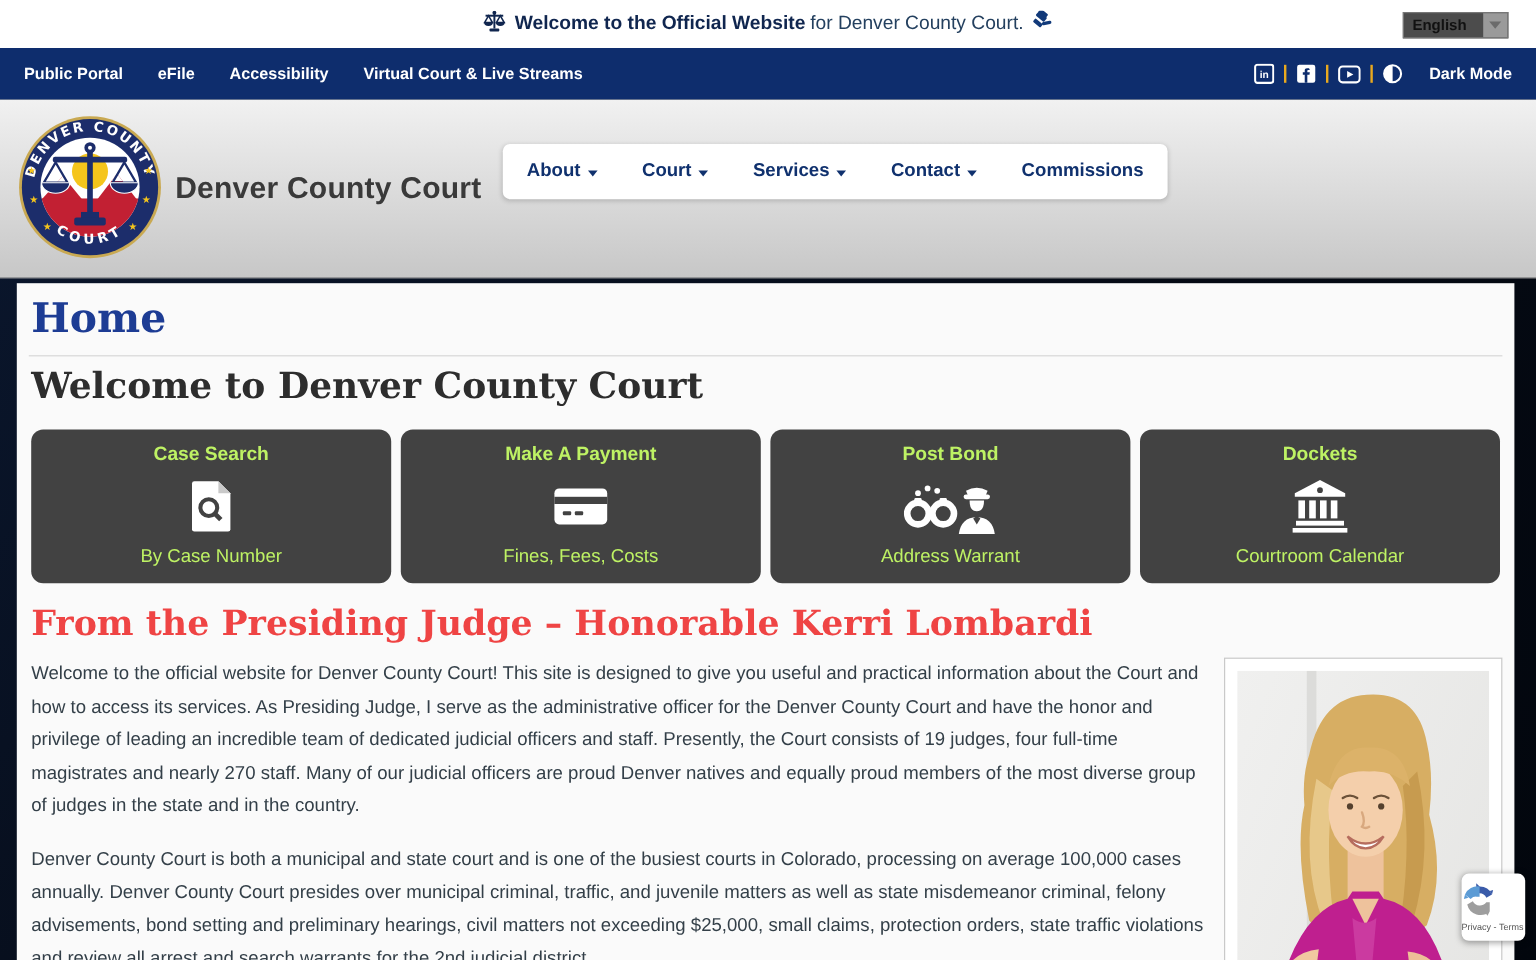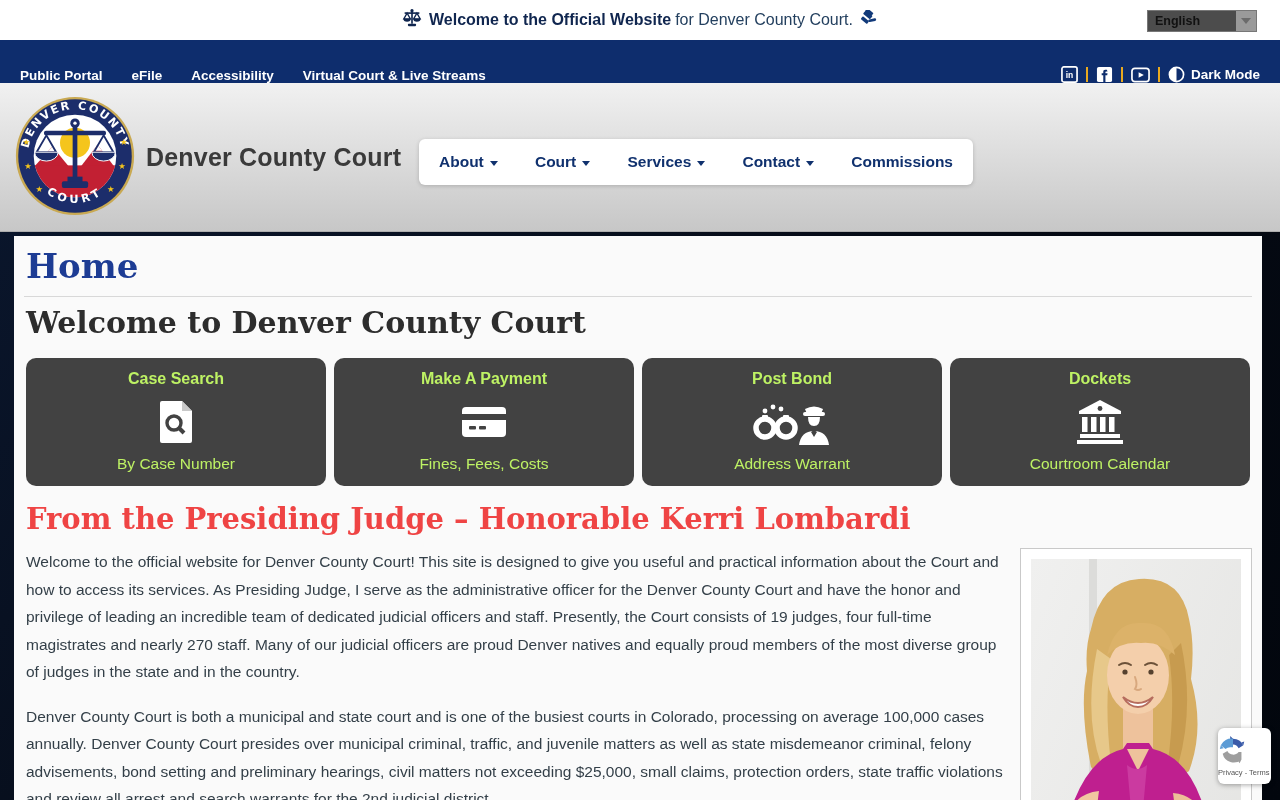--- a/index.html
+++ b/index.html
@@ -8,42 +8,42 @@
     width:1280px; height:800px; overflow:hidden; position:relative;
     font-family:"Liberation Sans", sans-serif;
     background:linear-gradient(135deg,#0b1830 0%,#050a14 60%,#02060d 100%);
   }
 
   
   .topbar { height:40px; background:#ffffff; display:flex; align-items:center; justify-content:center; position:relative; }
   .topbar-msg { display:flex; align-items:center; font-size:16px; color:#12305e; }
   .topbar-msg .bold { font-weight:700; color:#10264f; margin:0 4px 0 7px; }
   .topbar-msg .rest { color:#24405f; }
-  .lang-select { position:absolute; right:23px; top:10px; width:110px; height:22px; background:#4c4c4c;
+  .lang-select { position:absolute; right:23px; top:10px; width:88px; height:22px; background:#4c4c4c;
     border:1px solid #777; display:flex; align-items:center; cursor:pointer; }
   .lang-select .lbl { flex:1; font-size:12.5px; font-weight:700; color:#111; padding-left:7px; }
   .lang-select .arrow-box { width:20px; height:20px; background:#9a9a9a; display:flex; align-items:center; justify-content:center; }
   .lang-select .arrow-box i { width:0; height:0; border-left:5px solid transparent; border-right:5px solid transparent; border-top:6px solid #6b6b6b; }
 
   
-  .utilbar { height:43px; background:#0e2d6d; display:flex; align-items:flex-end; padding:0 20px; }
+  .utilbar { height:43px; background:#0e2d6d; display:flex; align-items:center; padding:0 20px; }
   .util-links { display:flex; gap:29px; }
   .util-links a { color:#fff; font-weight:700; font-size:13.5px; text-decoration:none; cursor:pointer; }
   .util-right { margin-left:auto; display:flex; align-items:center; gap:8px; }
   .gold-pipe { width:2px; height:15px; background:#e9a91f; }
   .soc { display:flex; align-items:center; cursor:pointer; }
-  .darkmode { display:flex; align-items:center; gap:6px; cursor:pointer; }
+  .darkmode { display:flex; align-items:center; gap:22px; cursor:pointer; }
   .darkmode span { color:#fff; font-weight:700; font-size:13.5px; }
 
   
   .siteheader { height:149px; background:linear-gradient(#f1f1f1,#c7c7c7); position:relative; border-bottom:1px solid #adadad; }
   .logo-wrap { position:absolute; left:14px; top:12px; width:122px; height:122px; cursor:pointer; }
   .site-title { position:absolute; left:146px; top:0; height:149px; display:flex; align-items:center;
     font-size:25px; font-weight:700; color:#3a3a3a; letter-spacing:0.2px; }
-  .mainnav { position:absolute; left:419px; top:56px; width:554px; height:46px; background:#fff; border-radius:6px;
+  .mainnav { position:absolute; left:419px; top:37px; width:554px; height:46px; background:#fff; border-radius:6px;
     box-shadow:0 1px 4px rgba(0,0,0,.18); display:flex; align-items:center; justify-content:space-between; padding:0 20px; }
   .nav-item { display:flex; align-items:center; gap:6px; cursor:pointer; }
   .nav-item b { font-size:15.5px; font-weight:700; color:#10316e; }
   .caret { width:0; height:0; border-left:4.5px solid transparent; border-right:4.5px solid transparent; border-top:5.5px solid #10316e; margin-top:2px; }
   .searchbox { position:absolute; right:16px; top:56px; width:238px; height:44px; background:#fff; border-radius:6px;
     box-shadow:0 1px 4px rgba(0,0,0,.15); display:flex; align-items:center; padding:0 14px; }
   .searchbox input { border:0; outline:0; flex:1; font-size:15px; color:#444; margin-left:12px; font-family:"Liberation Sans",sans-serif; background:transparent; }
   .searchbox input::placeholder { color:#a3a3a3; }
 
   

